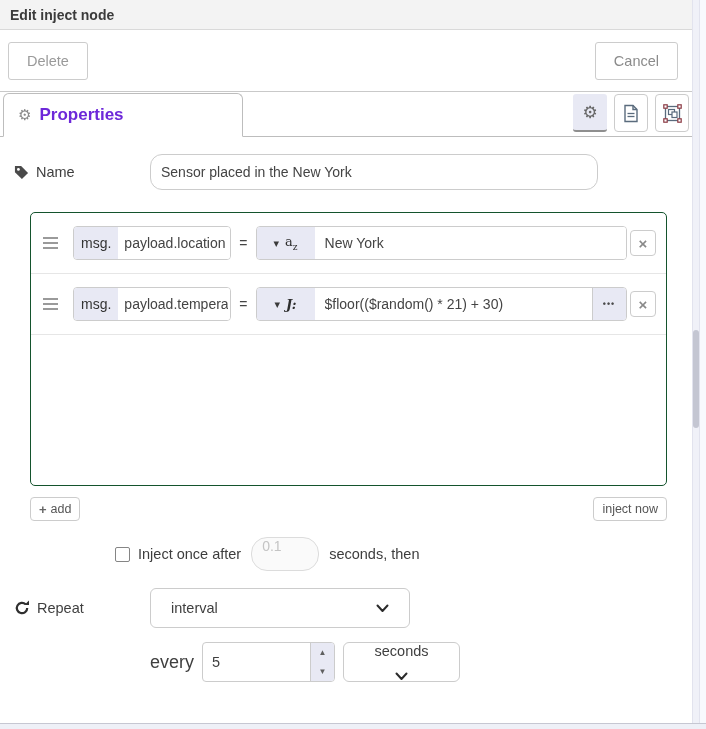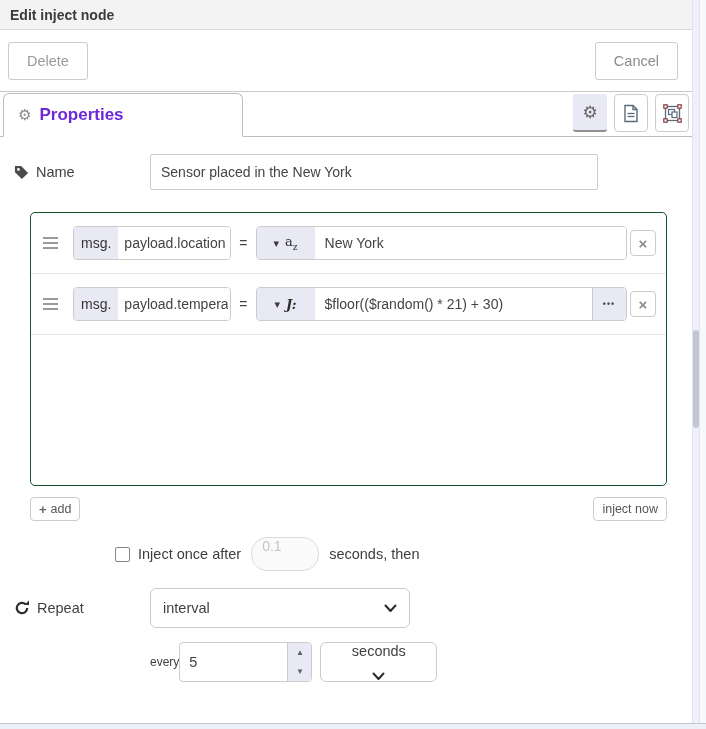--- a/index.html
+++ b/index.html
@@ -53,21 +53,21 @@
   .icon-btn.active {
     background:#e8e9f4; border:none; border-bottom:2px solid #8f8f8f; border-radius:3px;
   }
   .icon-btn.active .gear-glyph { color:#666; font-size:17px; }
 
   
   .form { padding:13px 0 0 14px; position:relative; background:#fff; height:586px; }
   .row-name { display:flex; align-items:center; height:40px; margin-top:2px; }
   .field-label { display:flex; align-items:center; gap:7px; width:136px; color:#3f3f3f; font-size:14.5px; }
   .input {
-    height:36px; border:1px solid #ccc; border-radius:2px; padding:0 10px;
+    height:36px; border:1px solid #ccc; border-radius:12px; padding:0 10px;
     font-size:14px; color:#444; font-family:inherit; background:#fff; outline:none;
   }
   .name-input { width:448px; }
 
   
   .rules-box {
     margin:20px 0 0 16px; width:637px; height:274px;
     border:1px solid #14532d; border-radius:5px; background:#fff; overflow:hidden;
   }
   .rule-row {
@@ -128,25 +128,25 @@
   .delay-input {
     width:68px; height:34px; border:1px solid #dcdcdc; border-radius:16px;
     color:#c4c4c4; font-size:14px; padding:0 0 16px 10px; margin:0 10px; font-family:inherit; outline:none;
   }
 
   
   .row-repeat { margin-top:17px; display:flex; align-items:center; }
   .select {
     height:40px; border:1px solid #ccc; border-radius:6px; background:#fff;
     display:flex; align-items:center; justify-content:space-between;
-    padding:0 12px; font-size:14.5px; color:#3f3f3f; cursor:pointer;
+    padding:0 20px; font-size:14.5px; color:#3f3f3f; cursor:pointer;
   }
   .select-repeat { width:260px; }
   .row-every { margin:14px 0 0 136px; display:flex; align-items:center; }
-  .every-label { color:#3f3f3f; font-size:12px; margin-right:0; }
+  .every-label { color:#3f3f3f; font-size:18px; margin-right:8px; }
   .num-wrap { position:relative; width:133px; height:40px; }
   .num-input {
     width:100%; height:100%; border:1px solid #ccc; border-radius:4px;
     padding:0 30px 0 9px; font-size:14.5px; color:#3f3f3f; font-family:inherit; outline:none;
   }
   .spinner {
     position:absolute; top:1px; right:1px; bottom:1px; width:24px;
     background:#e8e9f4; border-left:1px solid #ccc; border-radius:0 3px 3px 0;
     display:flex; flex-direction:column;
   }

